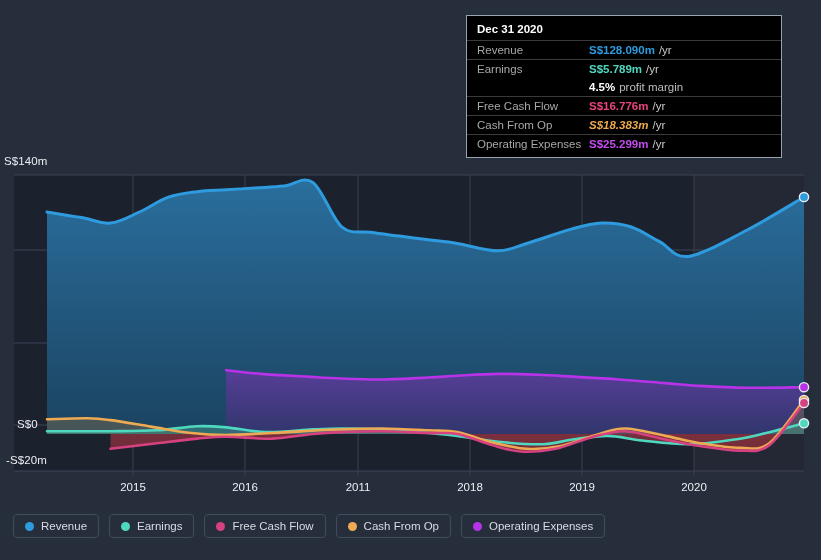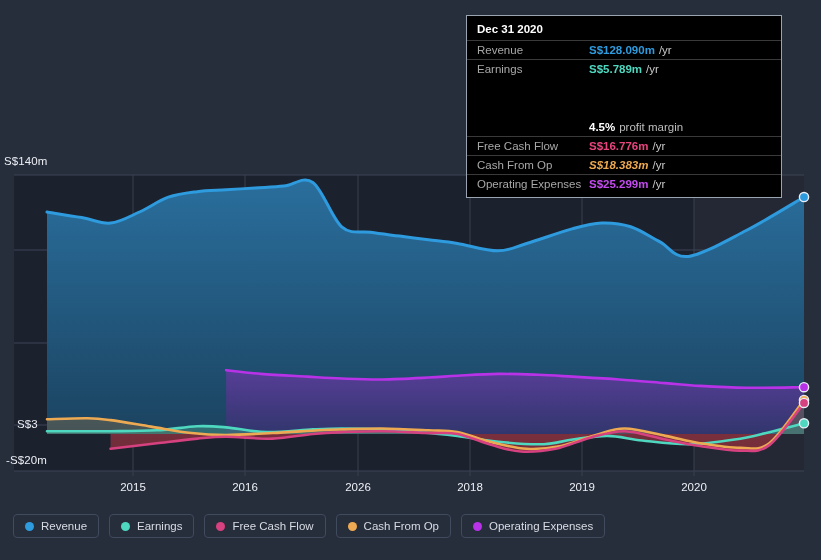--- a/index.html
+++ b/index.html
@@ -44,21 +44,21 @@
   .tt-title{
     color:#fff;font-weight:bold;font-size:11.5px;
     padding:1px 10px 5px 10px;
   }
   .tt-row{
     display:flex;align-items:baseline;
     border-top:1px solid #3a3a3a;
     padding:3px 10px 3px 10px;
     font-size:11.5px;
   }
-  .tt-row.no-rule{border-top:none;margin-top:40px;}
+  .tt-row.no-rule{border-top:none;}
   .tt-key{color:#a8a8a8;width:112px;flex:0 0 112px;}
   .tt-val{font-weight:bold;}
   .tt-unit{color:#c9c9c9;font-weight:normal;margin-left:4px;}
   .tt-sub{color:#fff;font-weight:bold;}
   .tt-subtext{color:#bdbdbd;font-weight:normal;margin-left:4px;}
 
   
   .legend{
     position:absolute;left:13px;top:514px;
     display:flex;gap:10px;
@@ -128,27 +128,27 @@
       <path d="M 47.00 419.20 C 53.74 419.05 76.86 418.12 87.45 418.27 C 98.04 418.43 99.97 418.74 110.56 420.13 C 121.16 421.51 137.53 424.44 151.02 426.60 C 164.50 428.76 178.95 431.69 191.47 433.07 C 203.99 434.46 212.65 434.93 226.14 434.93 C 239.62 434.93 256.96 433.85 272.37 433.07 C 287.78 432.30 307.04 430.92 318.60 430.30 C 330.15 429.68 331.12 429.68 341.71 429.38 C 352.30 429.07 367.71 428.30 382.16 428.45 C 396.61 428.60 415.87 429.68 428.39 430.30 C 440.91 430.92 446.69 430.15 457.28 432.15 C 467.88 434.15 480.40 439.55 491.95 442.32 C 503.51 445.10 515.07 448.18 526.63 448.80 C 538.18 449.42 549.74 448.34 561.30 446.02 C 572.85 443.71 585.38 437.85 595.97 434.93 C 606.56 432.00 613.31 428.30 624.86 428.45 C 636.42 428.60 652.79 433.38 665.31 435.85 C 677.83 438.32 687.46 441.25 699.98 443.25 C 712.51 445.25 728.88 447.88 740.44 447.88 C 751.99 447.88 758.73 451.23 769.33 443.25 C 779.92 435.27 798.22 407.20 804.00 399.99" fill="none" stroke="#eeaa52" stroke-width="2.6" stroke-linecap="round" stroke-linejoin="round"></path>
       <path d="M 110.56 448.80 C 118.27 447.88 142.35 444.95 156.79 443.25 C 171.24 441.55 185.69 439.70 197.24 438.63 C 208.80 437.55 213.62 436.77 226.14 436.77 C 238.66 436.77 257.92 439.09 272.37 438.63 C 286.81 438.16 301.26 435.08 312.82 434.00 C 324.37 432.92 330.15 432.61 341.71 432.15 C 353.27 431.69 367.71 431.07 382.16 431.23 C 396.61 431.38 415.87 432.61 428.39 433.07 C 440.91 433.54 446.69 432.00 457.28 434.00 C 467.88 436.00 481.36 442.17 491.95 445.10 C 502.55 448.03 510.25 450.96 520.85 451.57 C 531.44 452.19 543.96 451.11 555.52 448.80 C 567.08 446.49 578.63 440.63 590.19 437.70 C 601.75 434.77 612.34 430.92 624.86 431.23 C 637.38 431.53 652.79 437.08 665.31 439.55 C 677.83 442.02 687.46 444.17 699.98 446.02 C 712.51 447.88 728.88 450.80 740.44 450.65 C 751.99 450.50 758.73 453.05 769.33 445.10 C 779.92 437.15 798.22 409.99 804.00 402.96" fill="none" stroke="#d6417f" stroke-width="2.6" stroke-linecap="round" stroke-linejoin="round"></path>
       <circle cx="804" cy="197.0335" r="4.6" fill="#2e9bdf" stroke="#e8eef6" stroke-width="1.4"></circle>
       <circle cx="804" cy="387.19685000000004" r="4.6" fill="#b832e8" stroke="#e8eef6" stroke-width="1.4"></circle>
       <circle cx="804" cy="423.29035" r="4.6" fill="#4fd8c0" stroke="#e8eef6" stroke-width="1.4"></circle>
       <circle cx="804" cy="399.99145" r="4.6" fill="#eeaa52" stroke="#e8eef6" stroke-width="1.4"></circle>
       <circle cx="804" cy="402.9644" r="4.6" fill="#d6417f" stroke="#e8eef6" stroke-width="1.4"></circle>
     </svg>
 
   <div class="axis-label y-lab-140">S$140m</div>
-  <div class="axis-label y-lab-0">S$3</div>
+  <div class="axis-label y-lab-0">S$0</div>
   <div class="axis-label y-lab-neg20">-S$20m</div>
 
   <div id="x-labels">
       <div class="x-lab" style="left: 133px;">2015</div>
       <div class="x-lab" style="left: 245px;">2016</div>
-      <div class="x-lab" style="left: 358px;">2026</div>
+      <div class="x-lab" style="left: 358px;">2011</div>
       <div class="x-lab" style="left: 470px;">2018</div>
       <div class="x-lab" style="left: 582px;">2019</div>
       <div class="x-lab" style="left: 694px;">2020</div>
     </div>
 
   <div class="tooltip">
     <div class="tt-title">Dec 31 2020</div>
     <div id="tt-rows">
         <div class="tt-row">
           <span class="tt-key">Revenue</span>

